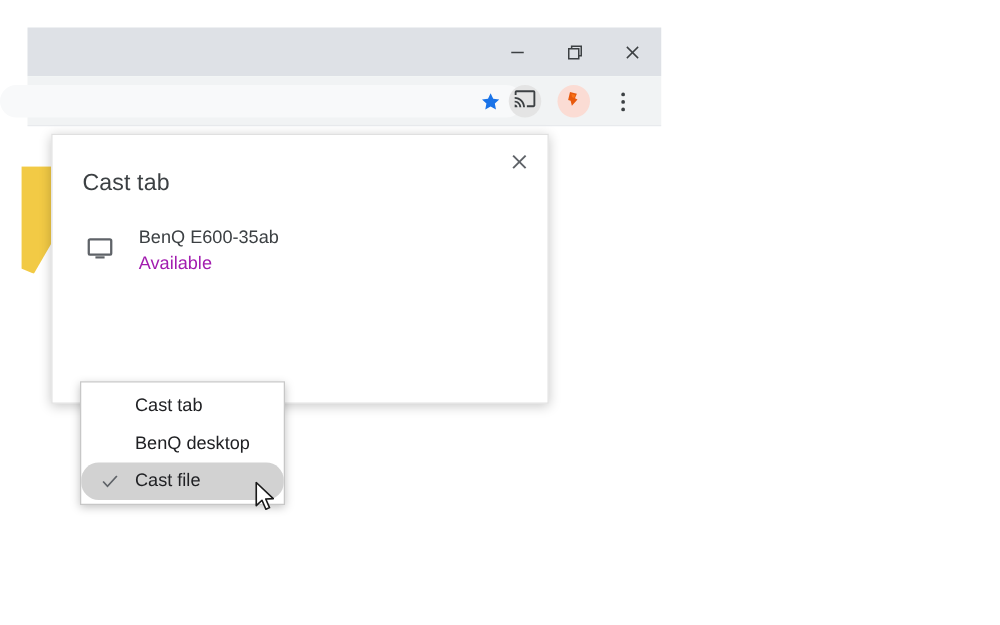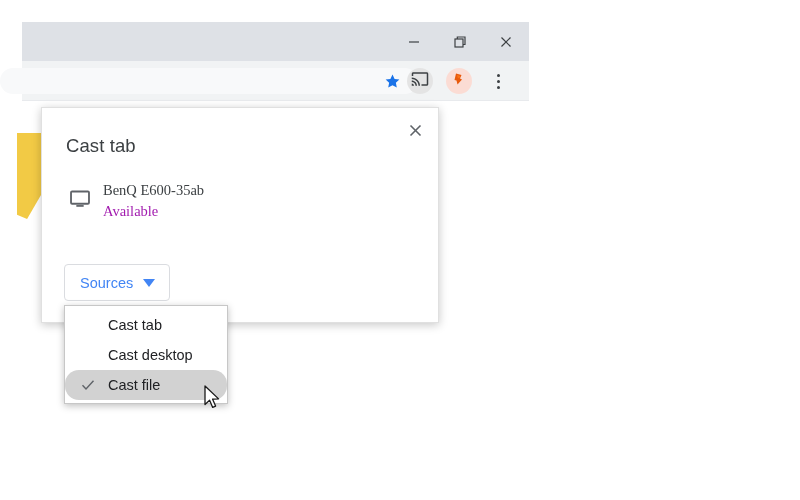--- a/index.html
+++ b/index.html
@@ -195,22 +195,21 @@
   .device-icon {
     width: 32px;
     height: 32px;
     display: flex;
     align-items: center;
     justify-content: center;
     margin-top: 3px;
   }
 
   .device-text {
-    margin-left: 7px;
-    font-family: Liberation Serif, serif;
+    margin-left: 15px;
   }
   .device-name {
     font-size: 14.5px;
     color: #3c4043;
     line-height: 21px;
   }
   .device-status {
     font-size: 14.5px;
     color: #a21caf;
     line-height: 21px;
@@ -394,35 +393,31 @@
           <rect x="2.2" y="3.8" width="19.6" height="13.4" rx="1.2" fill="none" stroke="#5f6368" stroke-width="2"></rect>
           <rect x="8" y="18.6" width="8" height="1.9" fill="#5f6368"></rect>
         </svg>
       </div>
       <div class="device-text">
         <div class="device-name">BenQ E600-35ab</div>
         <div class="device-status">Available</div>
       </div>
     </div>
 
-    <div class="sources-button">
-      <span class="sources-label">Sources</span>
-      <span class="sources-caret"></span>
-    </div>
 
   </div>
 
   <div class="dropdown-menu">
 
     <div class="menu-item">
       <span>Cast tab</span>
     </div>
 
     <div class="menu-item">
-      <span>Cast desktop</span>
+      <span>BenQ desktop</span>
     </div>
 
     <div class="menu-item selected">
       <span class="menu-check">
         <svg width="14" height="14" viewBox="0 0 14 14">
           <polyline points="1.5,7.2 5,11 12.5,2.8" fill="none" stroke="#5f6368" stroke-width="1.4"></polyline>
         </svg>
       </span>
       <span>Cast file</span>
     </div>

